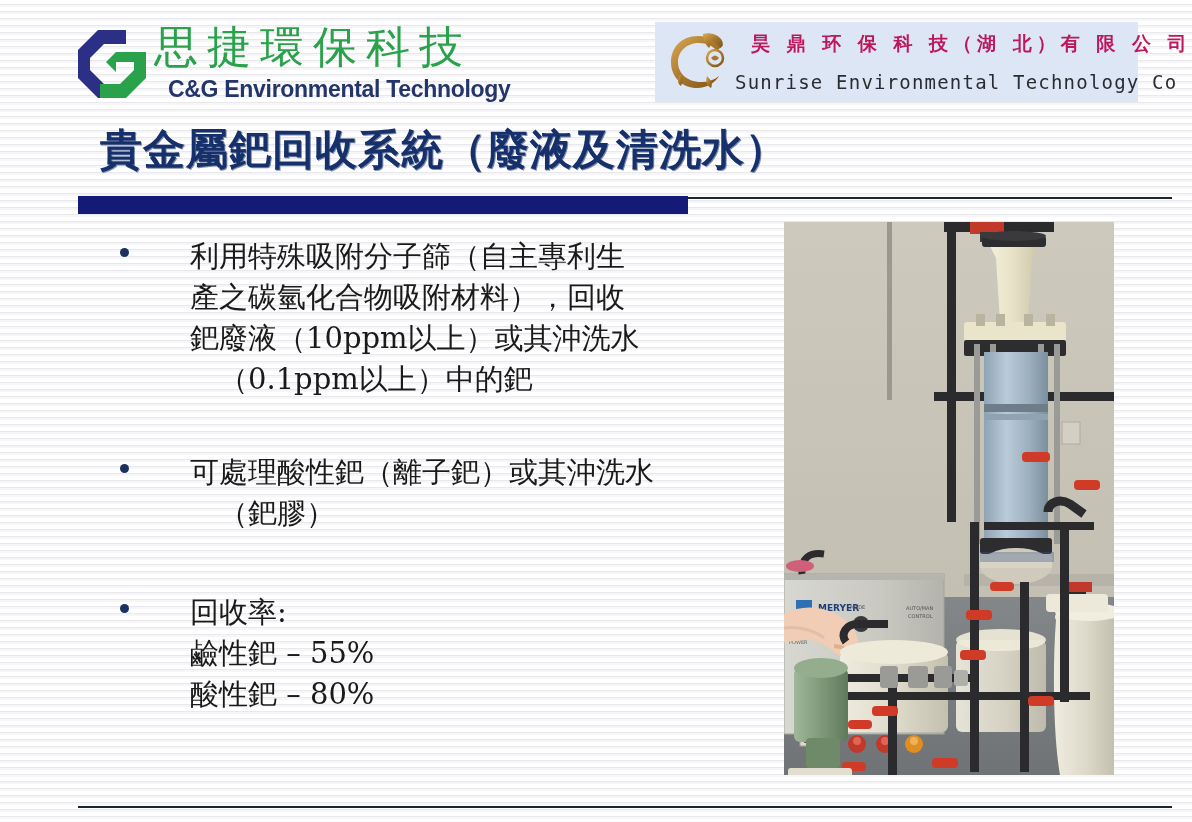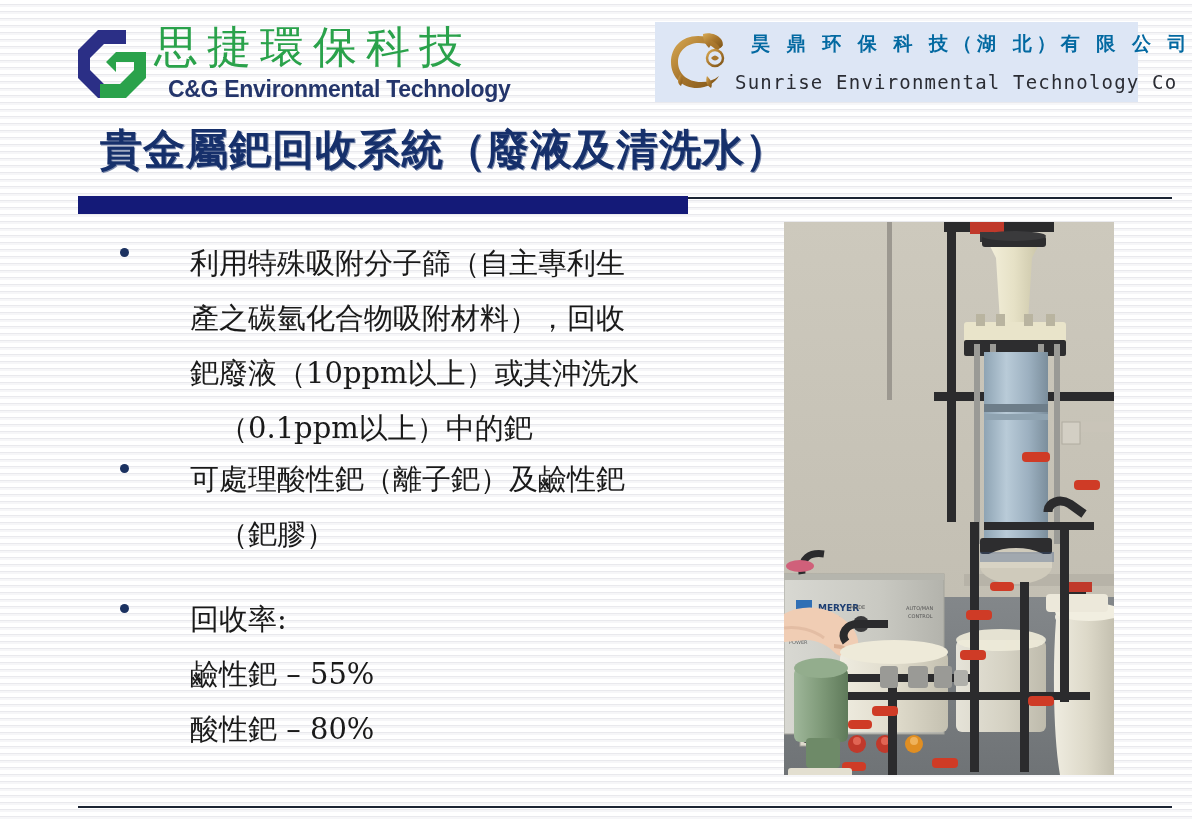--- a/index.html
+++ b/index.html
@@ -48,21 +48,21 @@
   #sunrise-box{
     position:absolute;left:655px;top:22px;width:483px;height:80px;
     background:#dde6f5;
   }
   #sunrise-mark{
     position:absolute;left:8px;top:6px;width:70px;height:68px;
   }
   #sunrise-cn{
     position:absolute;left:96px;top:9px;
     font-family:"DejaVu Sans",sans-serif;
-    font-size:19px;color:#0369a1;letter-spacing:5px;
+    font-size:19px;color:#be185d;letter-spacing:5px;
     white-space:nowrap;font-weight:bold;
   }
   #sunrise-en{
     position:absolute;left:80px;top:48px;
     font-family:"DejaVu Sans Mono","Liberation Mono",monospace;
     font-size:19px;color:#2a2c33;letter-spacing:1.2px;
     white-space:nowrap;
   }
 
   
@@ -88,21 +88,21 @@
   
   .bullet-block{position:absolute;}
   .bullet-dot{
     position:absolute;left:0;top:12px;
     width:9px;height:9px;border-radius:50%;
     background:#1b3160;
   }
   .bullet-text{
     position:absolute;left:70px;top:0;
     font-family:"DejaVu Serif","Liberation Serif",serif;
-    font-size:29px;line-height:55px;color:#1a1a1a;
+    font-size:29px;line-height:41px;color:#1a1a1a;
     white-space:pre;
   }
 
   #b1{left:120px;top:236px;}
   #b2{left:120px;top:452px;}
   #b3{left:120px;top:592px;}
 
   
   #photo{
     position:absolute;left:760px;top:222px;width:330px;height:553px;
@@ -167,21 +167,21 @@
   <div id="b1" class="bullet-block">
     <div class="bullet-dot"></div>
     <div class="bullet-text">利用特殊吸附分子篩（自主專利生
 產之碳氫化合物吸附材料），回收
 鈀廢液（10ppm以上）或其沖洗水
 　（0.1ppm以上）中的鈀</div>
   </div>
 
   <div id="b2" class="bullet-block">
     <div class="bullet-dot"></div>
-    <div class="bullet-text">可處理酸性鈀（離子鈀）及鹼性鈀
+    <div class="bullet-text">可處理酸性鈀（離子鈀）或其沖洗水
 　（鈀膠）</div>
   </div>
 
   <div id="b3" class="bullet-block">
     <div class="bullet-dot"></div>
     <div class="bullet-text">回收率:
 鹼性鈀 – 55%
 酸性鈀 – 80%</div>
   </div>
 

